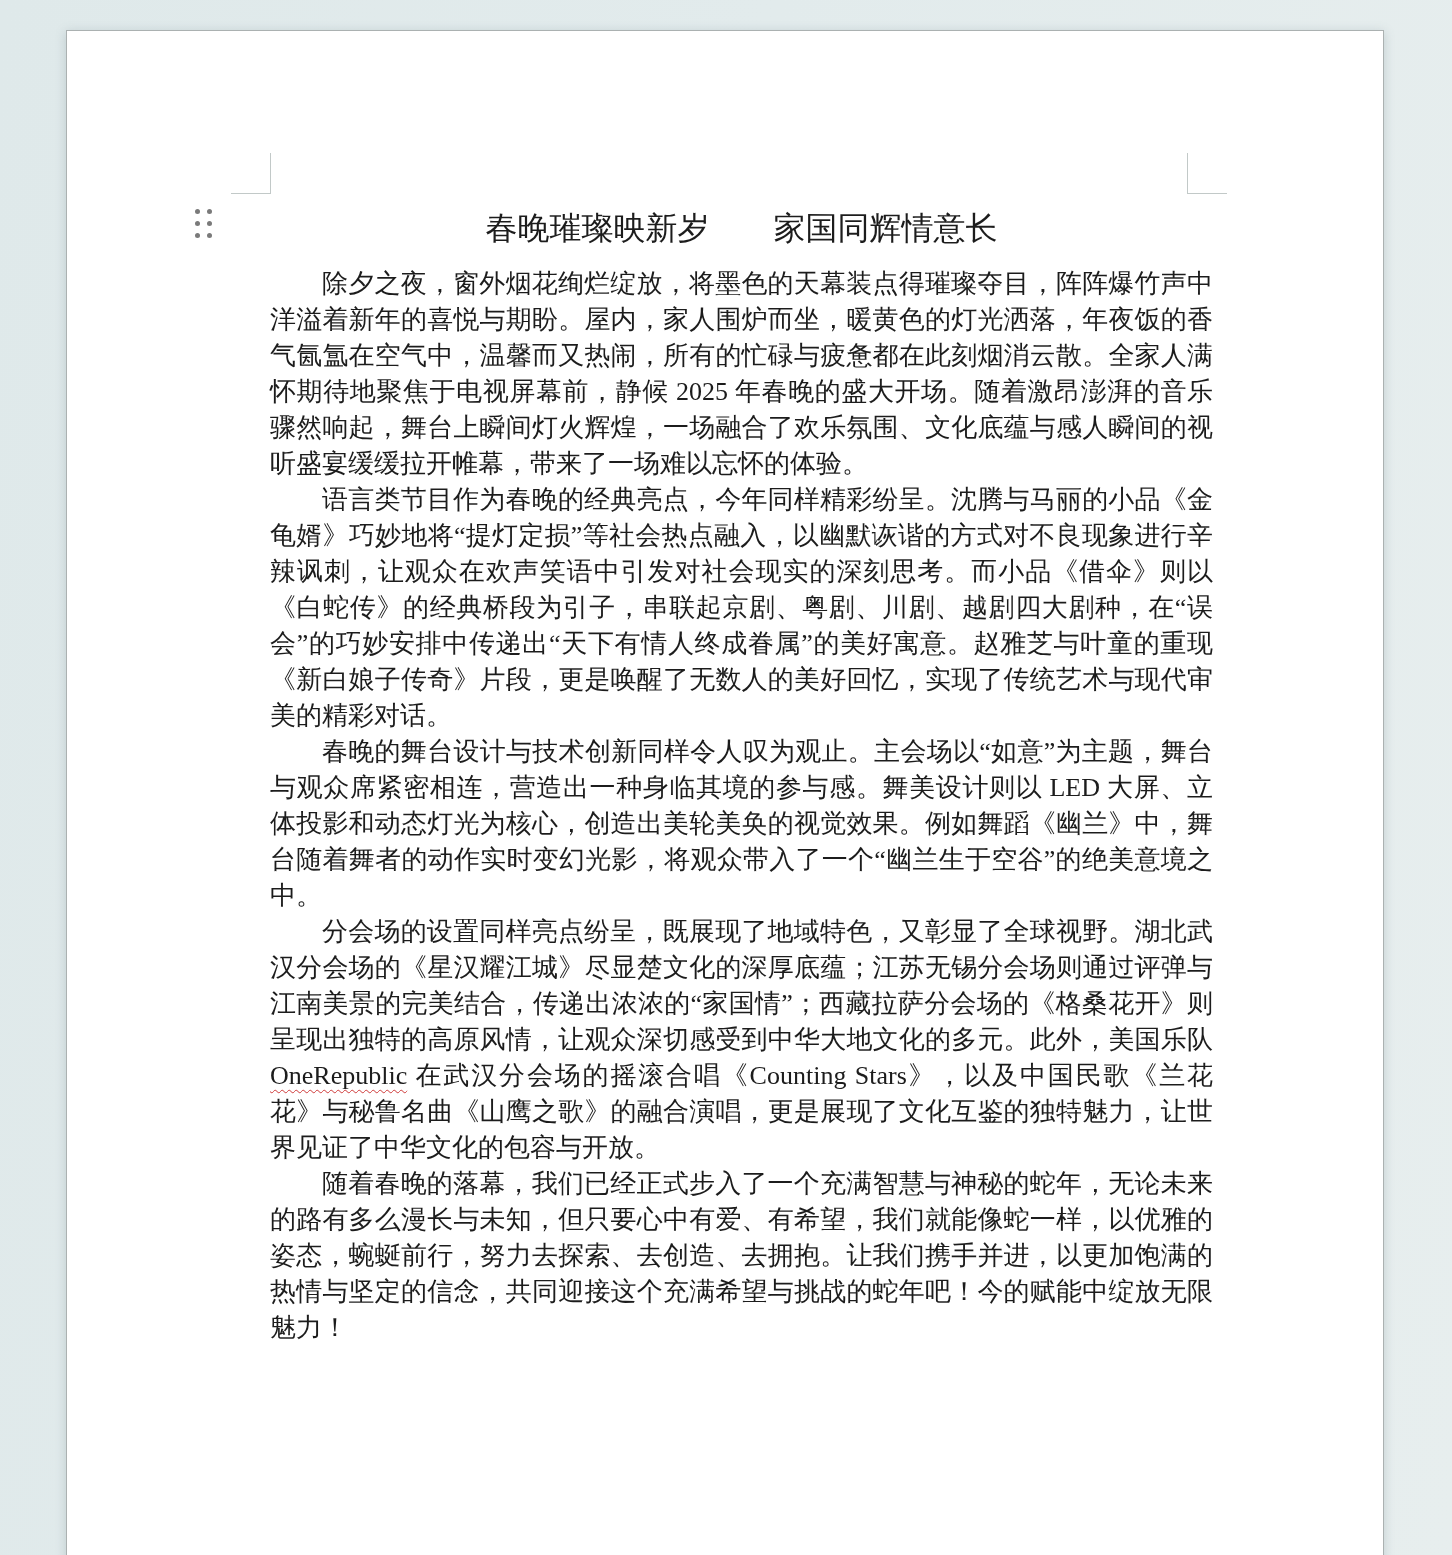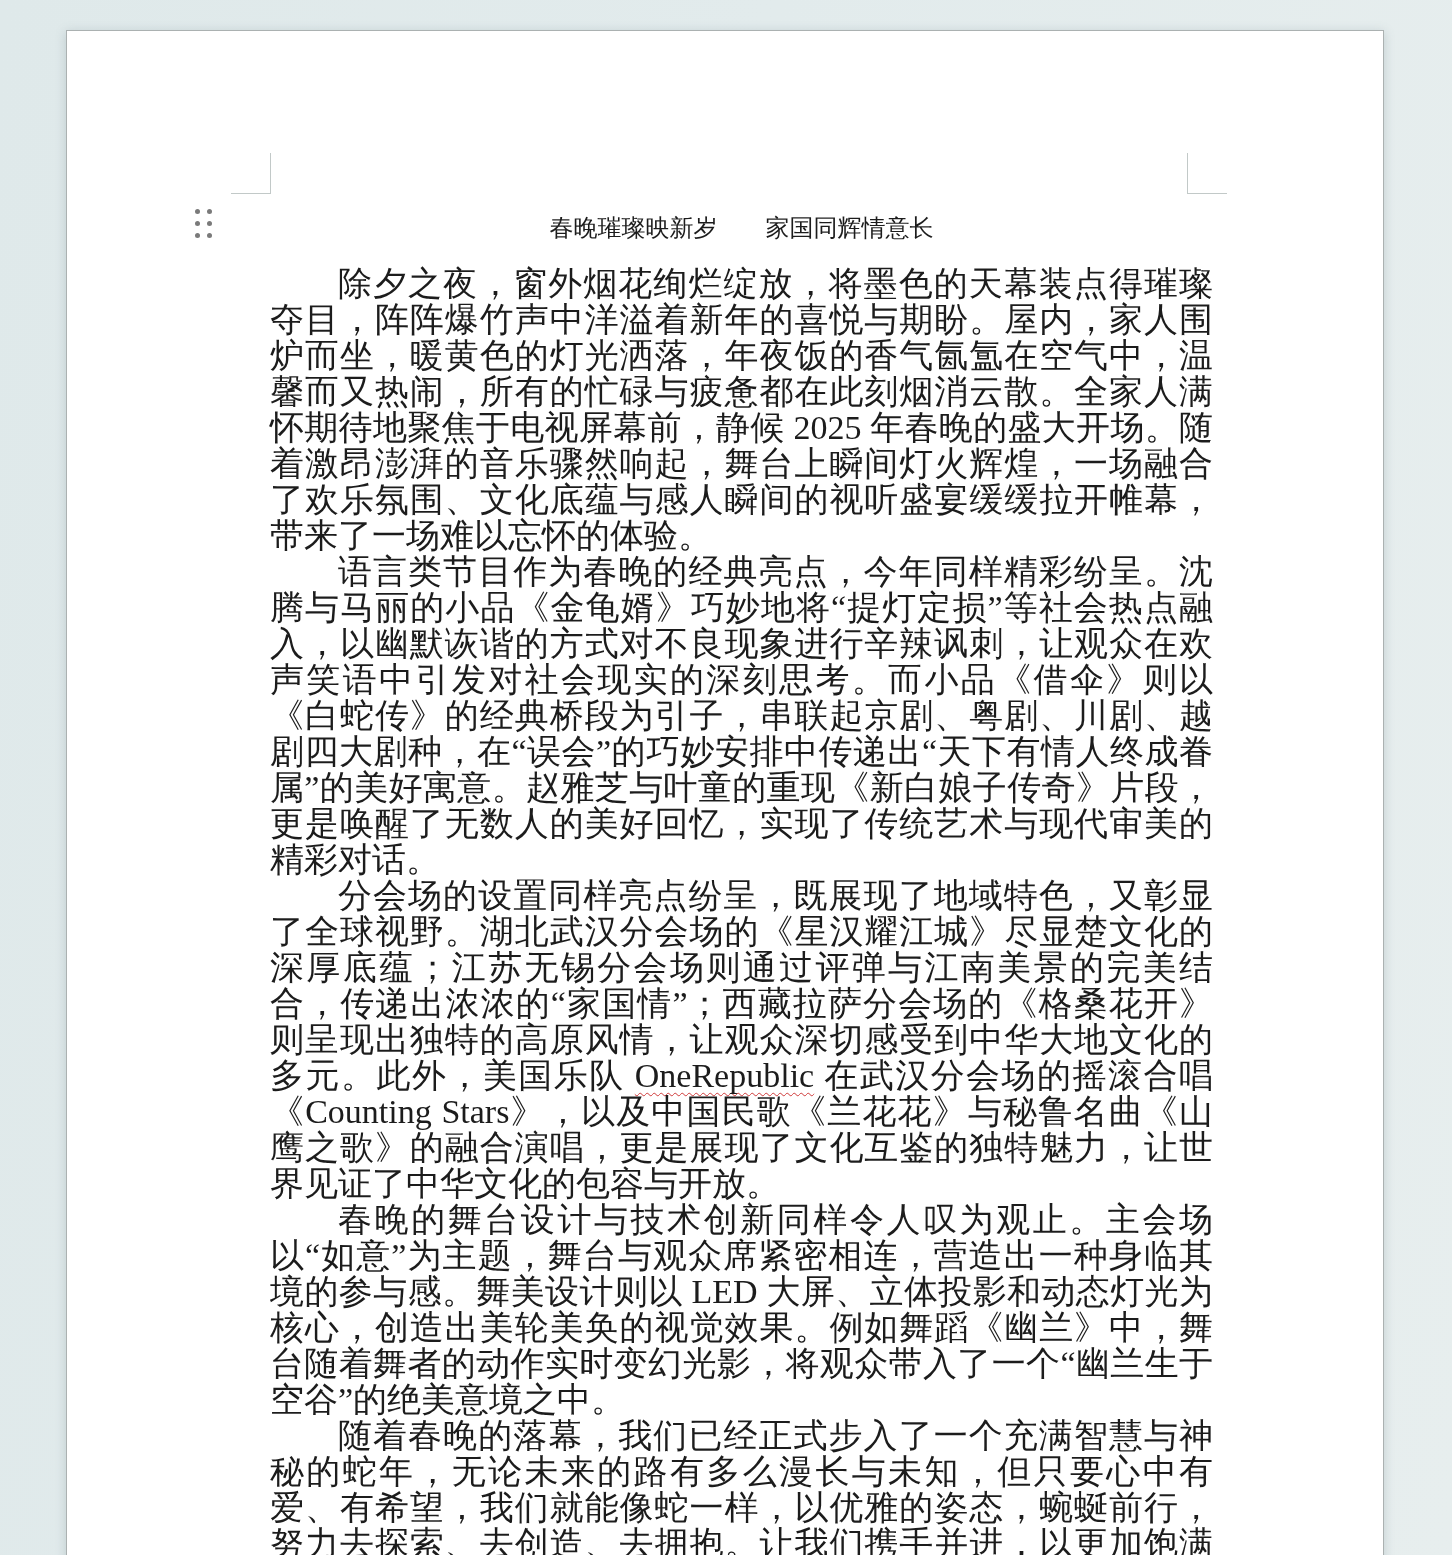--- a/index.html
+++ b/index.html
@@ -54,29 +54,29 @@
     background: #7a7a7a;
   }
   .doc {
     position: absolute;
     left: 203px; top: 175px;
     width: 943px;
     color: #1c1c1c;
   }
   .doc h1 {
     margin: 0 0 16px 0;
-    font-size: 24px;
+    font-size: 32px;
     line-height: 44px;
     font-weight: 400;
     text-align: center;
     white-space: pre;
   }
   .doc p {
     margin: 0;
-    font-size: 34px;
+    font-size: 26px;
     line-height: 36px;
     text-align: justify;
     text-justify: inter-ideograph;
     text-indent: 2em;
   }
   .spellcheck {
     text-decoration-line: underline;
     text-decoration-style: wavy;
     text-decoration-color: #cf3a3a;
     text-decoration-thickness: 1px;
@@ -100,20 +100,20 @@
         <i></i>
       <i></i>
         <i></i>
     </div>
 
     <div class="doc">
       <h1>春晚璀璨映新岁　　家国同辉情意长</h1>
       <div>
           <p><span>除夕之夜，窗外烟花绚烂绽放，将墨色的天幕装点得璀璨夺目，阵阵爆竹声中洋溢着新年的喜悦与期盼。屋内，家人围炉而坐，暖黄色的灯光洒落，年夜饭的香气氤氲在空气中，温馨而又热闹，所有的忙碌与疲惫都在此刻烟消云散。全家人满怀期待地聚焦于电视屏幕前，静候 2025 年春晚的盛大开场。随着激昂澎湃的音乐骤然响起，舞台上瞬间灯火辉煌，一场融合了欢乐氛围、文化底蕴与感人瞬间的视听盛宴缓缓拉开帷幕，带来了一场难以忘怀的体验。</span></p>
           <p><span>语言类节目作为春晚的经典亮点，今年同样精彩纷呈。沈腾与马丽的小品《金龟婿》巧妙地将“提灯定损”等社会热点融入，以幽默诙谐的方式对不良现象进行辛辣讽刺，让观众在欢声笑语中引发对社会现实的深刻思考。而小品《借伞》则以《白蛇传》的经典桥段为引子，串联起京剧、粤剧、川剧、越剧四大剧种，在“误会”的巧妙安排中传递出“天下有情人终成眷属”的美好寓意。赵雅芝与叶童的重现《新白娘子传奇》片段，更是唤醒了无数人的美好回忆，实现了传统艺术与现代审美的精彩对话。</span></p>
+          <p><span>春晚的舞台设计与技术创新同样令人叹为观止。主会场以“如意”为主题，舞台与观众席紧密相连，营造出一种身临其境的参与感。舞美设计则以 LED 大屏、立体投影和动态灯光为核心，创造出美轮美奂的视觉效果。例如舞蹈《幽兰》中，舞台随着舞者的动作实时变幻光影，将观众带入了一个“幽兰生于空谷”的绝美意境之中。</span></p>
           <p><span>分会场的设置同样亮点纷呈，既展现了地域特色，又彰显了全球视野。湖北武汉分会场的《星汉耀江城》尽显楚文化的深厚底蕴；江苏无锡分会场则通过评弹与江南美景的完美结合，传递出浓浓的“家国情”；西藏拉萨分会场的《格桑花开》则呈现出独特的高原风情，让观众深切感受到中华大地文化的多元。此外，美国乐队 </span><span class="spellcheck">OneRepublic</span><span> 在武汉分会场的摇滚合唱《Counting Stars》，以及中国民歌《兰花花》与秘鲁名曲《山鹰之歌》的融合演唱，更是展现了文化互鉴的独特魅力，让世界见证了中华文化的包容与开放。</span></p>
-          <p><span>春晚的舞台设计与技术创新同样令人叹为观止。主会场以“如意”为主题，舞台与观众席紧密相连，营造出一种身临其境的参与感。舞美设计则以 LED 大屏、立体投影和动态灯光为核心，创造出美轮美奂的视觉效果。例如舞蹈《幽兰》中，舞台随着舞者的动作实时变幻光影，将观众带入了一个“幽兰生于空谷”的绝美意境之中。</span></p>
           <p><span>随着春晚的落幕，我们已经正式步入了一个充满智慧与神秘的蛇年，无论未来的路有多么漫长与未知，但只要心中有爱、有希望，我们就能像蛇一样，以优雅的姿态，蜿蜒前行，努力去探索、去创造、去拥抱。让我们携手并进，以更加饱满的热情与坚定的信念，共同迎接这个充满希望与挑战的蛇年吧！今的赋能中绽放无限魅力！</span></p>
         </div>
     </div>
 
   </div>
 </div>
 
 </body></html>

